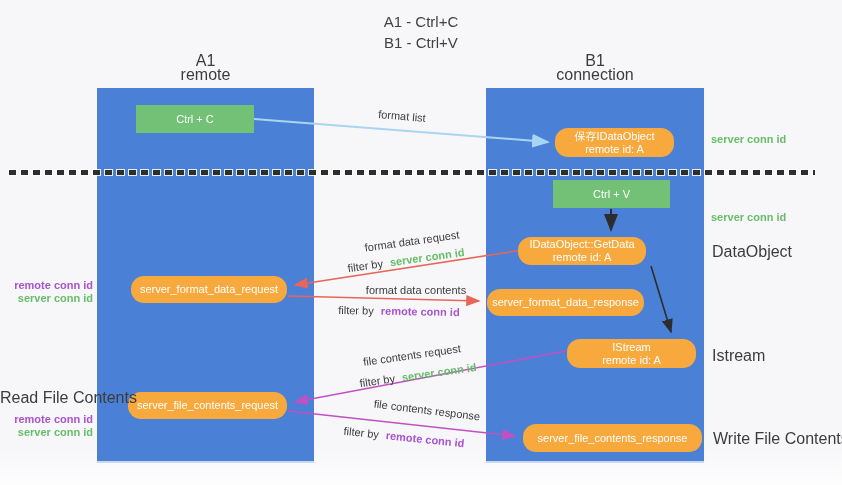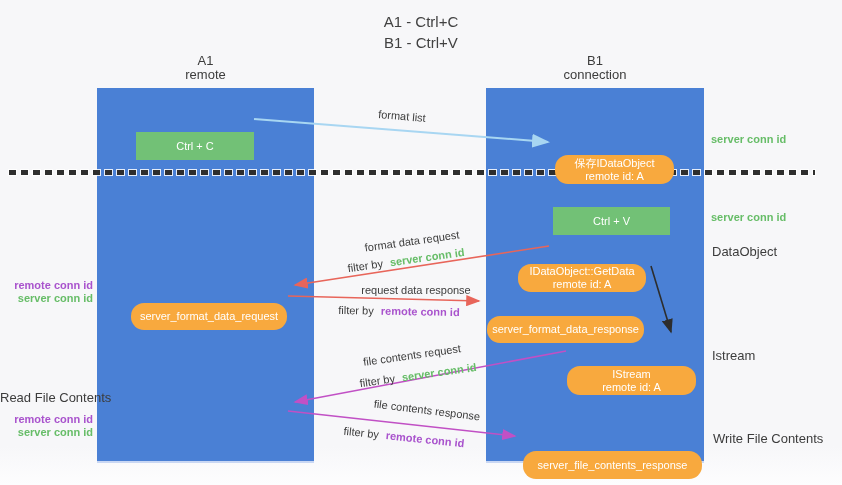--- a/index.html
+++ b/index.html
@@ -6,46 +6,46 @@
   .stage {
     position:relative; width:842px; height:485px;
     background:linear-gradient(#f7f7f9 0 92%, #fdfdfe);
     font-family:"Liberation Sans", sans-serif;
     color:#3c3c3c; overflow:hidden;
   }
   .abs { position:absolute; }
 
   .page-title { left:0; right:0; top:11px; text-align:center; font-size:15px; line-height:21px; color:#414141; }
 
-  .lane-header { top:54px; text-align:center; font-size:13px; line-height:14px; color:#3c3c3c; }
+  .lane-header { top:54px; text-align:center; font-size:16px; line-height:14px; color:#3c3c3c; }
   .lane-header.a { left:97px; width:217px; }
   .lane-header.b { left:486px; width:218px; }
 
   .panel { position:absolute; top:88px; height:373px; background:#4a80d5; border-bottom:2px solid #c9d7f3; z-index:1; }
   .panel.a { left:97px; width:217px; }
   .panel.b { left:486px; width:218px; }
 
   .dots { position:absolute; left:8px; top:169px; width:808px; height:7px; z-index:2;
     background:repeating-linear-gradient(90deg, rgba(255,255,255,.85) 0 9px, transparent 9px 12px); }
   .dots-inner { position:absolute; left:1px; top:1px; right:1px; height:5px;
     background:repeating-linear-gradient(90deg, #2e2e2e 0 7px, transparent 7px 12px); }
 
   svg.arrows { position:absolute; left:0; top:0; z-index:2; pointer-events:none; }
 
   .node { position:absolute; z-index:3; display:flex; flex-direction:column; align-items:center; justify-content:center;
-    color:#fff; font-size:11px; line-height:13px; text-align:center; white-space:nowrap;margin-top:27px; }
+    color:#fff; font-size:11px; line-height:13px; text-align:center; white-space:nowrap; }
   .node.green { background:#72c176; }
   .node.orange { background:#f8a93e;border-radius:13px; }
 
   .alabel { position:absolute; z-index:4; transform:translate(-50%,-50%) rotate(var(--r,0deg));
     font-size:11px; color:#3c3c3c; white-space:nowrap; }
   .alabel span + span { margin-left:4px; }
 
   .side { position:absolute; z-index:4; font-size:11px; white-space:nowrap; line-height:13px; }
-  .side.plain { font-size:13px; color:#3c3c3c; }
+  .side.plain { font-size:16px; color:#3c3c3c; }
   .green-text { color:#67bd68; font-weight:bold; }
   .purple-text { color:#a953cd; font-weight:bold; }
   .left-col { left:0; width:93px; text-align:right; }
 </style>
 </head>
 <body>
 
 <div class="stage">
 
   <div class="abs page-title">
@@ -117,39 +117,42 @@
 
   <div class="node orange" style="left:487px;top:289px;width:157px;height:27px">
     <div>server_format_data_response</div>
   </div>
 
   <div class="node orange" style="left:567px;top:339px;width:129px;height:29px">
     <div>IStream</div>
     <div>remote id: A</div>
   </div>
 
+  <div class="node orange" style="left:128px;top:392px;width:159px;height:27px">
+    <div>server_file_contents_request</div>
+  </div>
 
   <div class="node orange" style="left:523px;top:424px;width:179px;height:28px">
     <div>server_file_contents_response</div>
   </div>
 
   <div class="alabel" style="left:402px;top:116px;--r:5deg">
     <span>format list</span>
   </div>
 
   <div class="alabel" style="left:412px;top:241px;--r:-8deg">
     <span>format data request</span>
   </div>
   <div class="alabel" style="left:406px;top:260px;--r:-8deg">
     <span>filter by</span>
     <span class="green-text">server conn id</span>
   </div>
 
   <div class="alabel" style="left:416px;top:290px;--r:0deg">
-    <span>request data response</span>
+    <span>format data contents</span>
   </div>
   <div class="alabel" style="left:399px;top:311px;--r:1deg">
     <span>filter by</span>
     <span class="purple-text">remote conn id</span>
   </div>
 
   <div class="alabel" style="left:412px;top:355px;--r:-8deg">
     <span>file contents request</span>
   </div>
   <div class="alabel" style="left:418px;top:375px;--r:-8deg">

